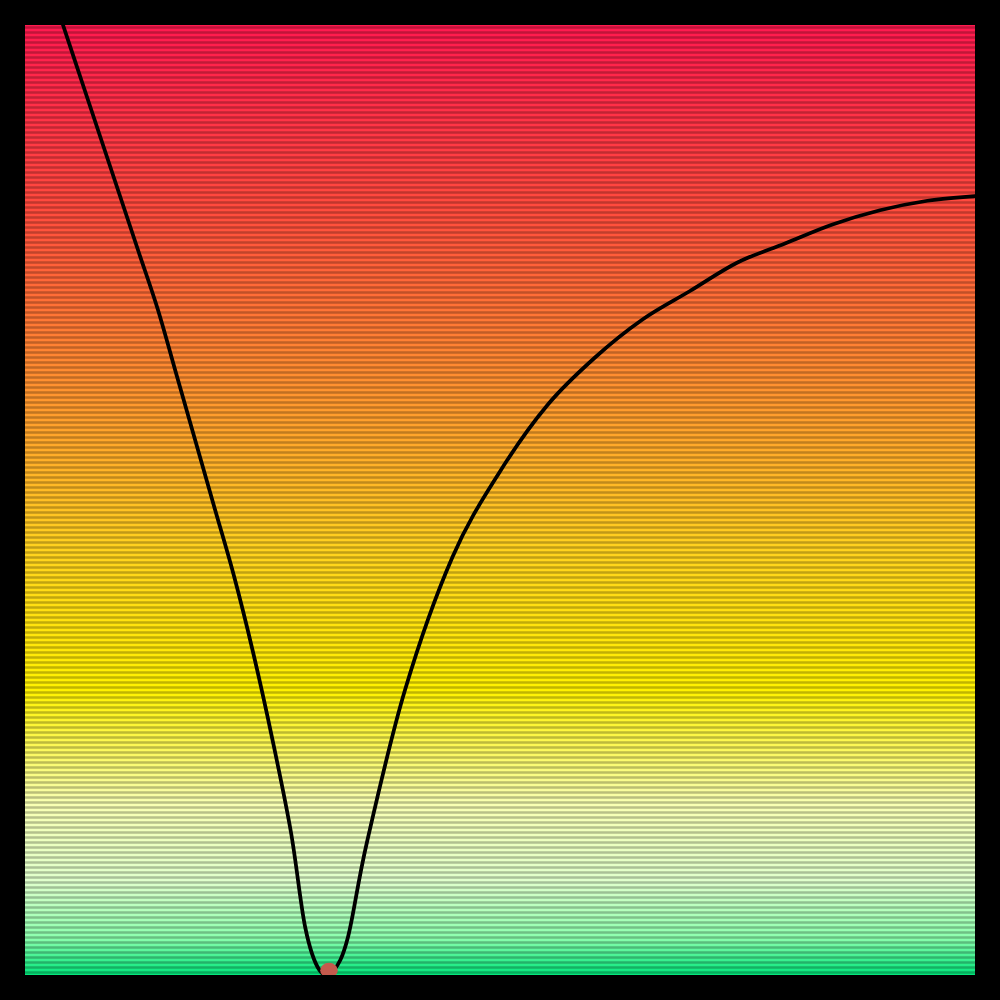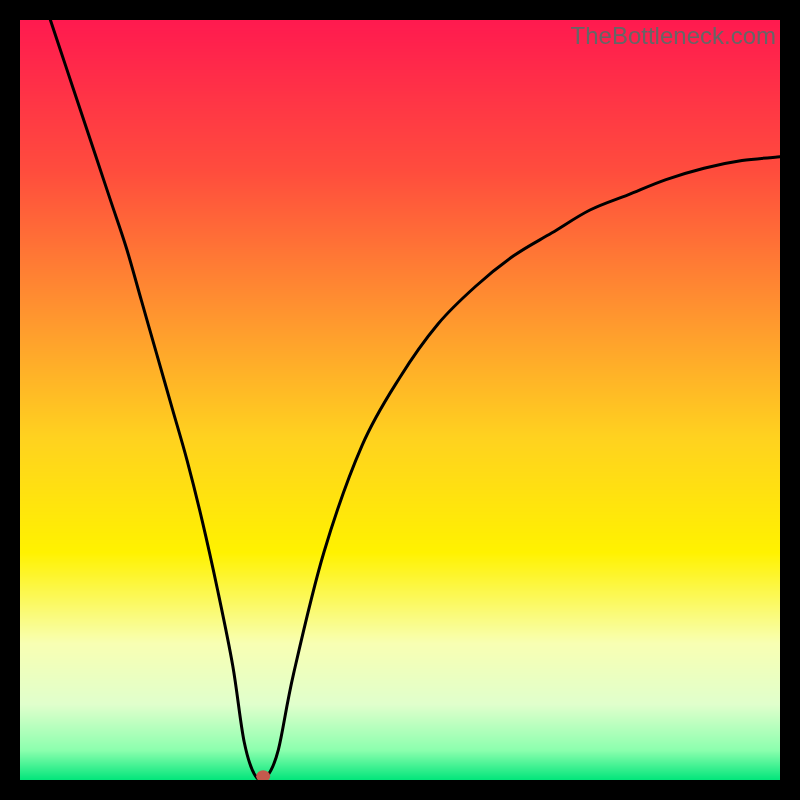--- a/index.html
+++ b/index.html
@@ -804,14 +804,13 @@
         <div class="gradient-rect" style="top: 756px; height: 1px; background: rgb(18, 232, 129);"></div>
         <div class="gradient-rect" style="top: 757px; height: 1px; background: rgb(14, 232, 127);"></div>
         <div class="gradient-rect" style="top: 758px; height: 1px; background: rgb(9, 231, 125);"></div>
         <div class="gradient-rect" style="top: 759px; height: 1px; background: rgb(5, 230, 124);"></div>
       </div>
     <svg class="curve" viewBox="0 0 760 760" preserveAspectRatio="none">
       <path id="curve-path" fill="none" stroke="#000" stroke-width="3" stroke-linecap="round" stroke-linejoin="round" d="M 30.40 0.00 C 32.93 7.60, 40.53 30.40, 45.60 45.60 C 50.67 60.80, 55.73 76.00, 60.80 91.20 C 65.87 106.40, 70.93 121.60, 76.00 136.80 C 81.07 152.00, 86.13 167.20, 91.20 182.40 C 96.27 197.60, 101.33 211.53, 106.40 228.00 C 111.47 244.47, 116.53 263.47, 121.60 281.20 C 126.67 298.93, 131.73 316.67, 136.80 334.40 C 141.87 352.13, 146.93 369.87, 152.00 387.60 C 157.07 405.33, 162.13 421.80, 167.20 440.80 C 172.27 459.80, 177.33 480.07, 182.40 501.60 C 187.47 523.13, 192.53 545.93, 197.60 570.00 C 202.67 594.07, 208.37 620.67, 212.80 646.00 C 217.23 671.33, 220.40 703.63, 224.20 722.00 C 228.00 740.37, 231.80 750.50, 235.60 756.20 C 239.40 761.90, 243.20 760.63, 247.00 756.20 C 250.80 751.77, 253.97 746.70, 258.40 729.60 C 262.83 712.50, 266.00 686.53, 273.60 653.60 C 281.20 620.67, 292.60 570.00, 304.00 532.00 C 315.40 494.00, 329.33 454.73, 342.00 425.60 C 354.67 396.47, 367.33 377.47, 380.00 357.20 C 392.67 336.93, 405.33 319.20, 418.00 304.00 C 430.67 288.80, 443.33 277.40, 456.00 266.00 C 468.67 254.60, 481.33 244.47, 494.00 235.60 C 506.67 226.73, 519.33 220.40, 532.00 212.80 C 544.67 205.20, 557.33 196.33, 570.00 190.00 C 582.67 183.67, 595.33 179.87, 608.00 174.80 C 620.67 169.73, 633.33 164.03, 646.00 159.60 C 658.67 155.17, 671.33 151.37, 684.00 148.20 C 696.67 145.03, 709.33 142.50, 722.00 140.60 C 734.67 138.70, 753.67 137.43, 760.00 136.80"></path>
       <ellipse id="opt-marker" rx="7" ry="6" cx="243.20" cy="756.20" fill="#c45a4d"></ellipse>
     </svg>
   </div>
-  <div class="watermark">TheBottleneck.com</div>
 </div>
 
 </body></html>

